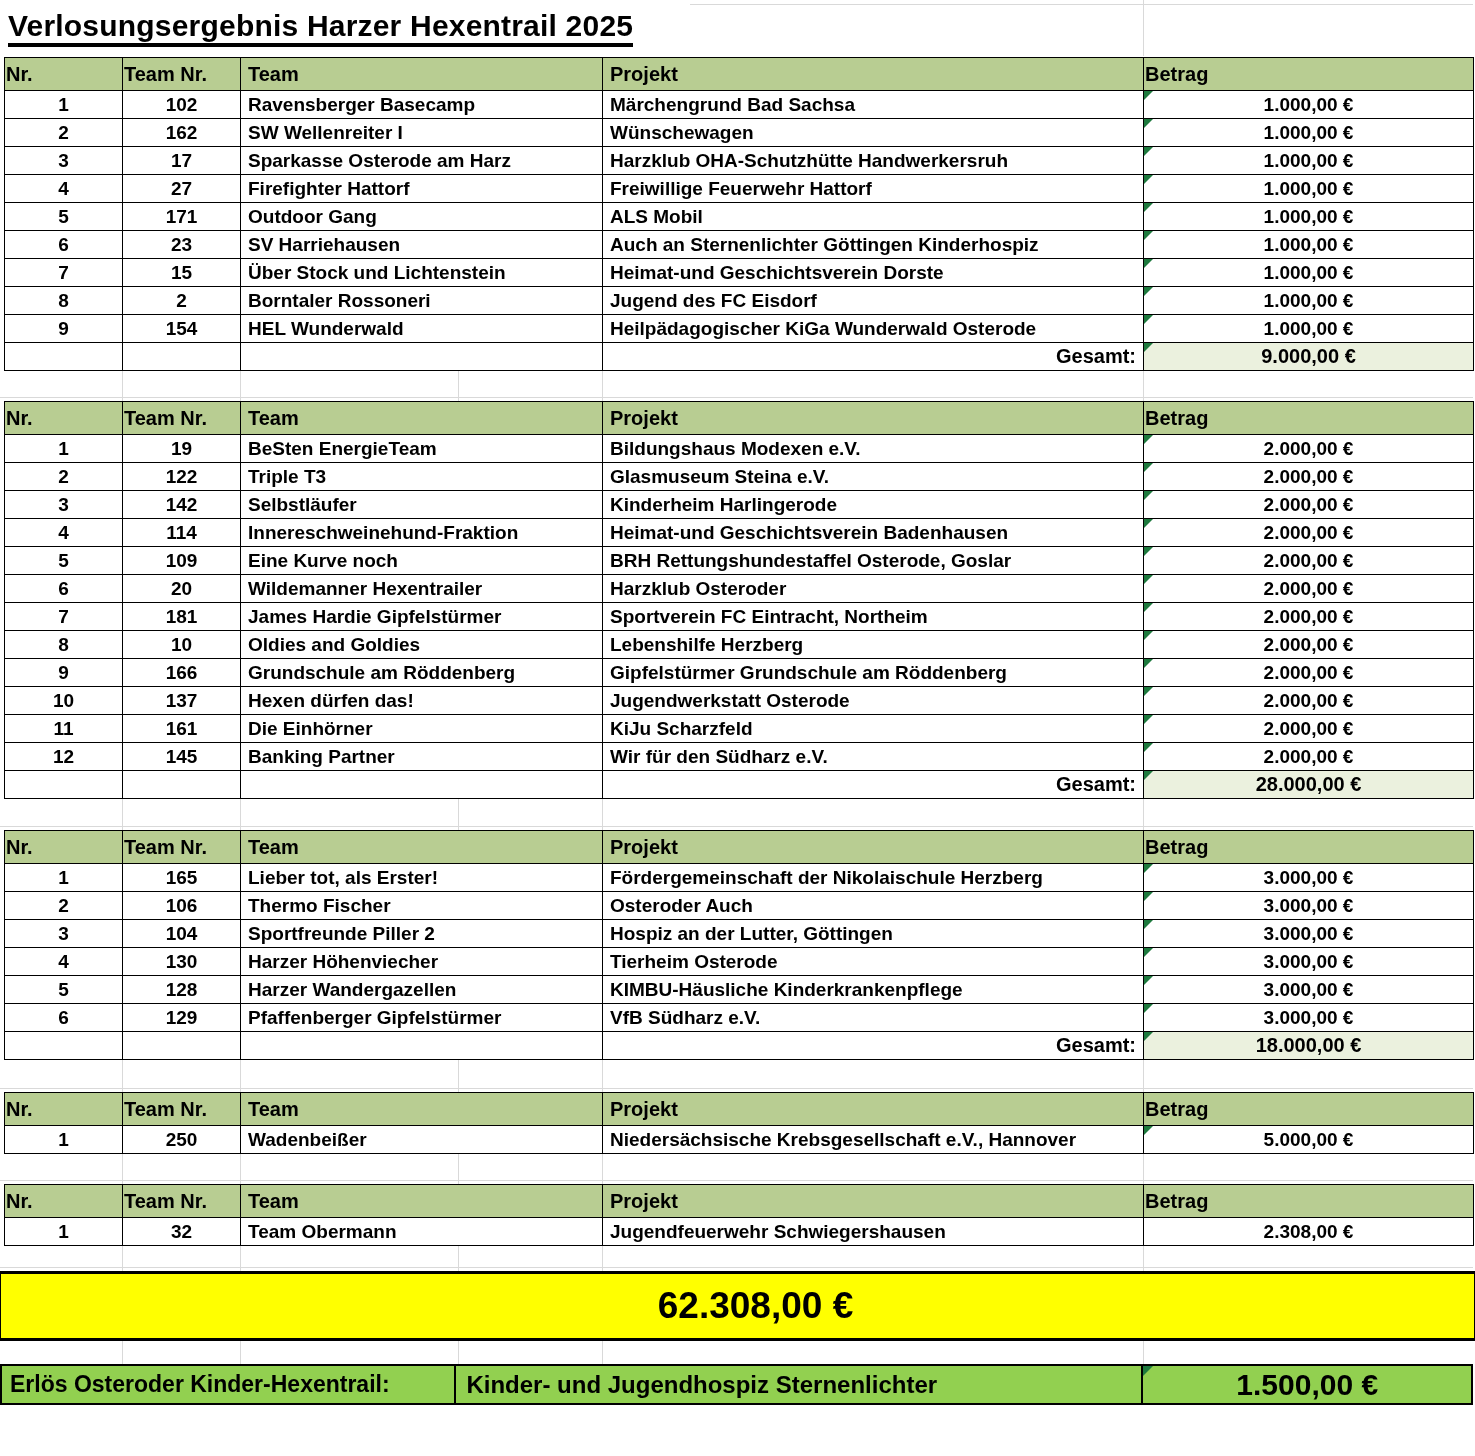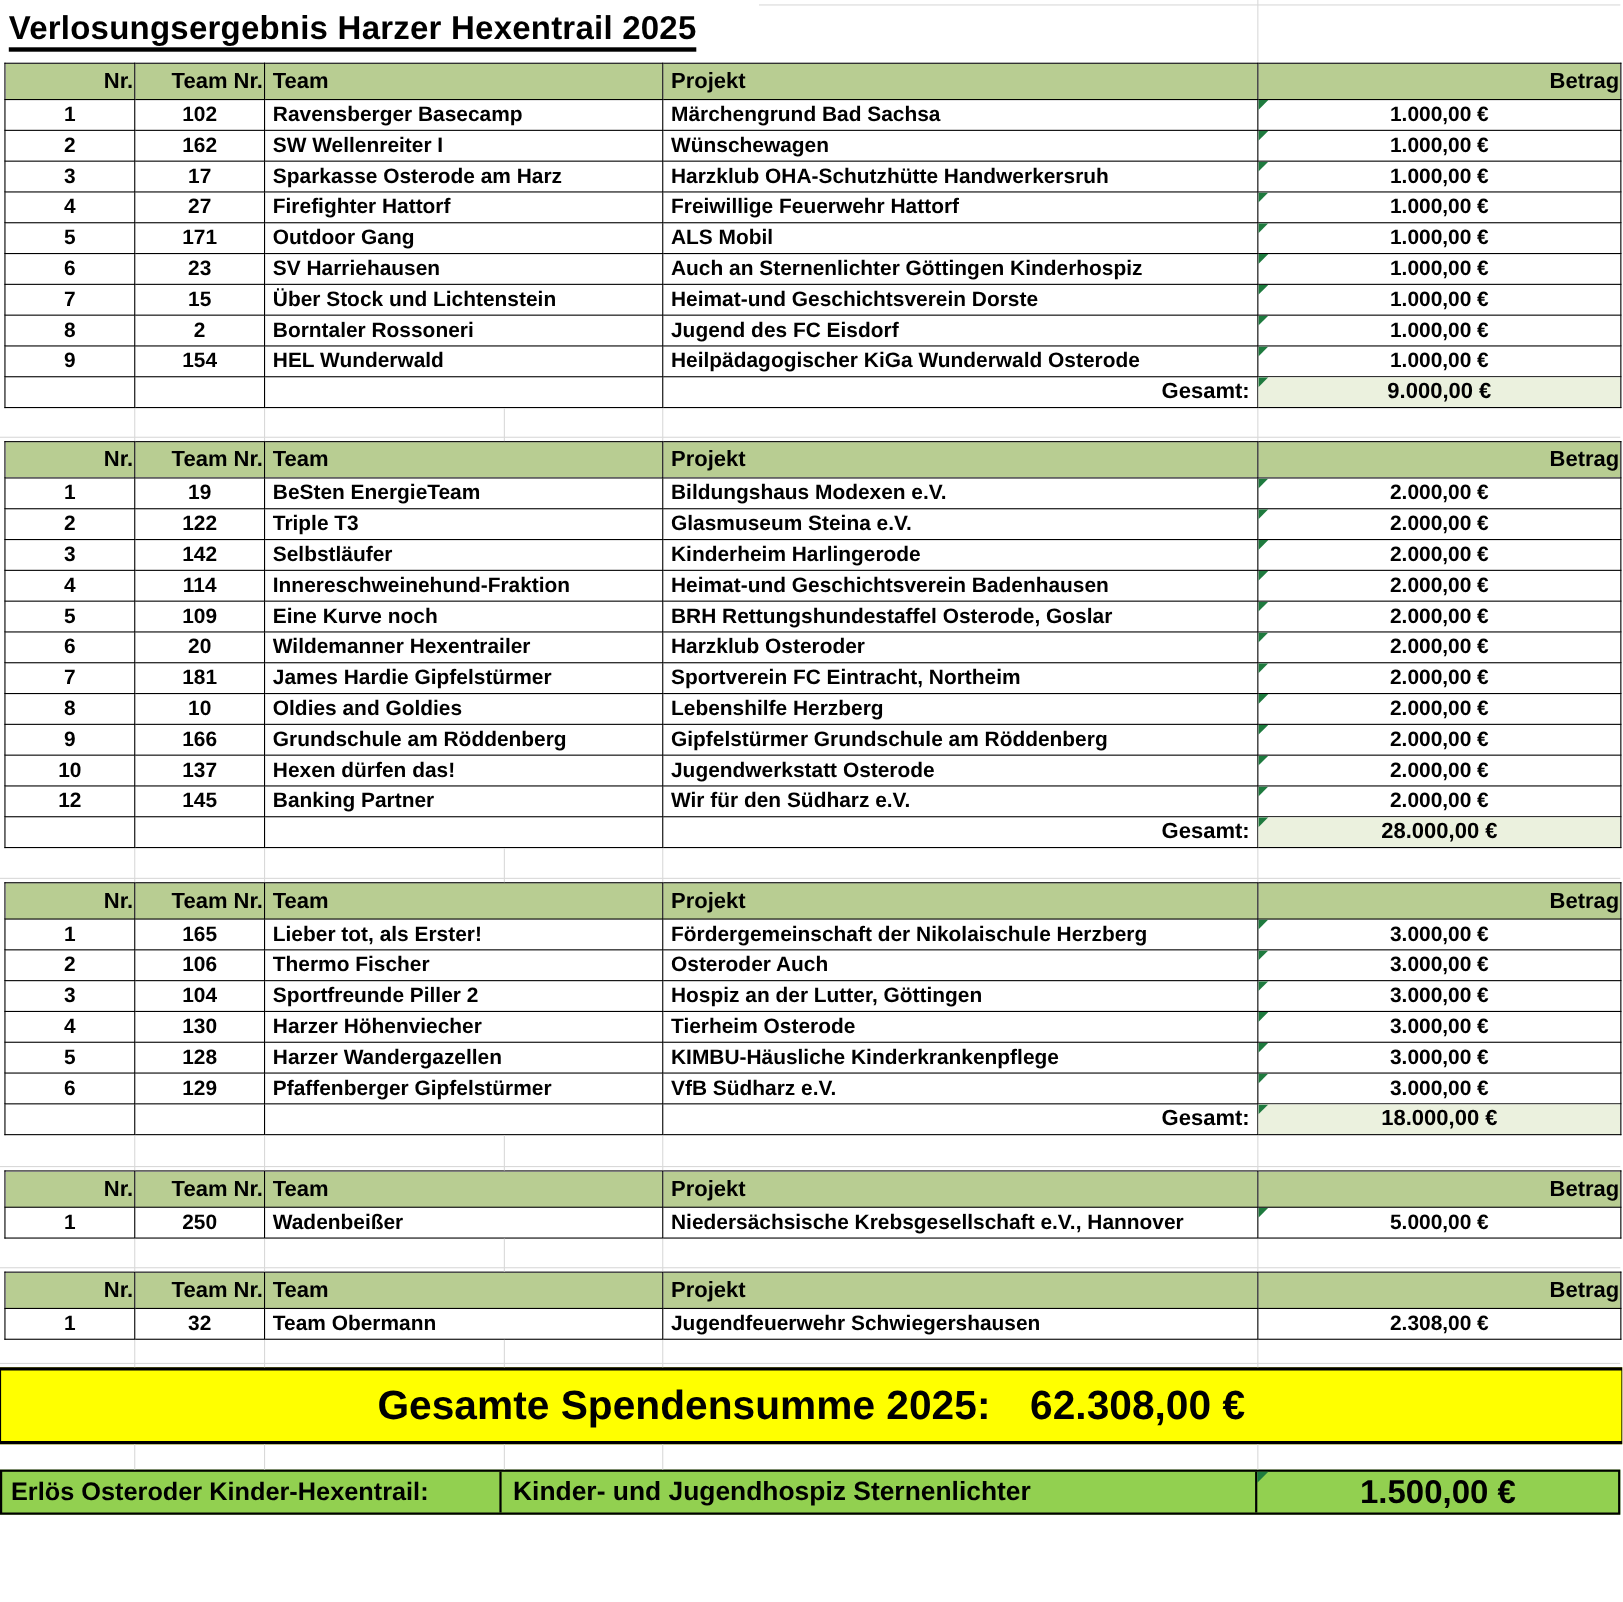--- a/index.html
+++ b/index.html
@@ -18,21 +18,21 @@
   }
   .faint-h{position:absolute;left:690px;top:4px;width:783px;height:1px;background:var(--grid-faint);}
   .faint-v{position:absolute;left:1143px;top:0;width:1px;height:56px;background:var(--grid-faint);}
   .title-row{height:57px;box-sizing:border-box;padding:9px 0 0 8px;}
   .title-row h1{
     display:inline-block;margin:0;font-size:30px;line-height:33px;
     border-bottom:4px solid #000;padding-bottom:1px;letter-spacing:.2px;
   }
   table{border-collapse:collapse;table-layout:fixed;margin-left:4px;width:1469px;}
   th,td{border:1.5px solid #000;overflow:hidden;white-space:nowrap;vertical-align:middle;box-sizing:border-box;}
-  th{background:var(--header-green);height:33px;font-size:20px;text-align:right;}
+  th{background:var(--header-green);height:33px;font-size:20px;text-align:left;}
   td{height:28px;font-size:19px;text-align:center;}
   th.al,td.al{text-align:left;padding-left:7px;}
   td.c-betrag{position:relative;}
   td.flag::before{
     content:'';position:absolute;top:0;left:0;width:0;height:0;
     border-top:9px solid var(--marker-green);border-right:9px solid transparent;
   }
   td.gesamt-label{text-align:right;padding-right:7px;font-size:20px;}
   td.gesamt-value{background:var(--gesamt-green);font-size:20px;}
   .spacer{position:relative;}
@@ -251,20 +251,27 @@
           <td class="c-betrag flag">2.000,00 €</td>
         </tr>
         <tr>
           <td>10</td>
           <td>137</td>
           <td class="al">Hexen dürfen das!</td>
           <td class="al">Jugendwerkstatt Osterode</td>
           <td class="c-betrag flag">2.000,00 €</td>
         </tr>
         <tr>
+          <td>11</td>
+          <td>161</td>
+          <td class="al">Die Einhörner</td>
+          <td class="al">KiJu Scharzfeld</td>
+          <td class="c-betrag flag">2.000,00 €</td>
+        </tr>
+        <tr>
           <td>12</td>
           <td>145</td>
           <td class="al">Banking Partner</td>
           <td class="al">Wir für den Südharz e.V.</td>
           <td class="c-betrag flag">2.000,00 €</td>
         </tr>
         <tr>
           <td></td>
           <td></td>
           <td></td>
@@ -424,21 +431,20 @@
       <i style="left: 122px;"></i>
       <i style="left: 240px;"></i>
       <i style="left: 458px;"></i>
       <i style="left: 602px;"></i>
       <i style="left: 1143px;"></i>
       <u></u>
     </div>
   </div>
 
 <div class="banner">
-  <span>Gesamte Spendensumme 2025:</span>
   <span class="amt">62.308,00 €</span>
 </div>
 
 <div class="spacer" style="height:23px">
   <i style="left:122px"></i>
     <i style="left:240px"></i>
     <i style="left:458px"></i>
     <i style="left:602px"></i>
     <i style="left:1143px"></i>
 </div>

